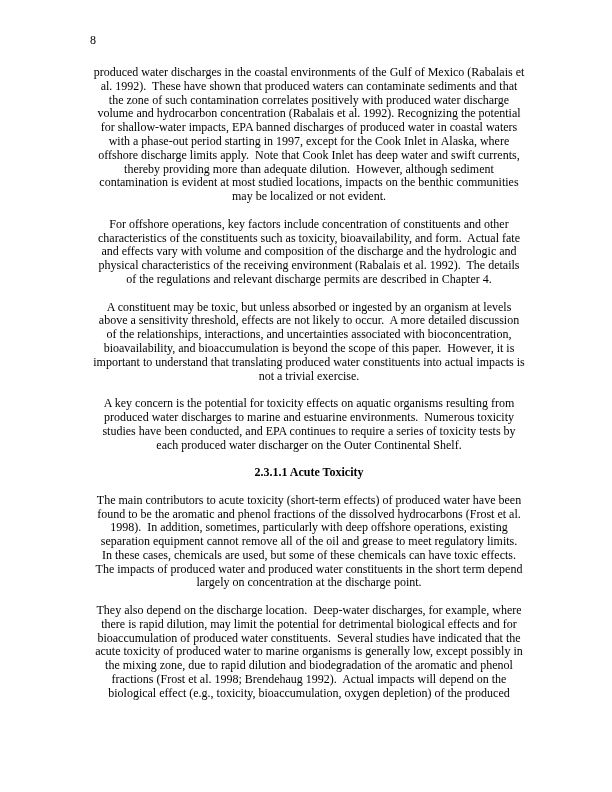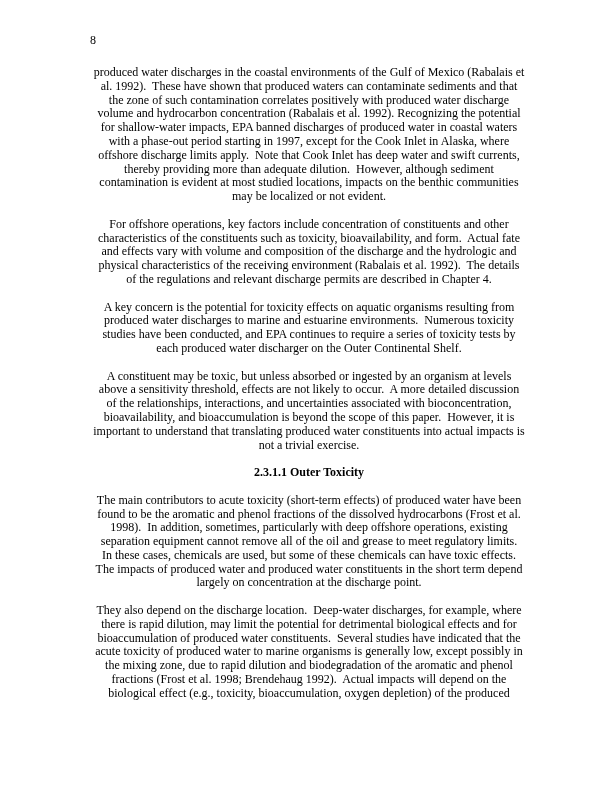--- a/index.html
+++ b/index.html
@@ -71,31 +71,31 @@
 with a phase-out period starting in 1997, except for the Cook Inlet in Alaska, where
 offshore discharge limits apply.  Note that Cook Inlet has deep water and swift currents,
 thereby providing more than adequate dilution.  However, although sediment
 contamination is evident at most studied locations, impacts on the benthic communities
 may be localized or not evident.</p>
     <p class="para">For offshore operations, key factors include concentration of constituents and other
 characteristics of the constituents such as toxicity, bioavailability, and form.  Actual fate
 and effects vary with volume and composition of the discharge and the hydrologic and
 physical characteristics of the receiving environment (Rabalais et al. 1992).  The details
 of the regulations and relevant discharge permits are described in Chapter 4.</p>
-    <p class="para">A key concern is the potential for toxicity effects on aquatic organisms resulting from
-produced water discharges to marine and estuarine environments.  Numerous toxicity
-studies have been conducted, and EPA continues to require a series of toxicity tests by
-each produced water discharger on the Outer Continental Shelf.</p>
     <p class="para">A constituent may be toxic, but unless absorbed or ingested by an organism at levels
 above a sensitivity threshold, effects are not likely to occur.  A more detailed discussion
 of the relationships, interactions, and uncertainties associated with bioconcentration,
 bioavailability, and bioaccumulation is beyond the scope of this paper.  However, it is
 important to understand that translating produced water constituents into actual impacts is
 not a trivial exercise.</p>
-    <h2 class="section-heading">2.3.1.1 Outer Toxicity</h2>
+    <p class="para">A key concern is the potential for toxicity effects on aquatic organisms resulting from
+produced water discharges to marine and estuarine environments.  Numerous toxicity
+studies have been conducted, and EPA continues to require a series of toxicity tests by
+each produced water discharger on the Outer Continental Shelf.</p>
+    <h2 class="section-heading">2.3.1.1 Acute Toxicity</h2>
     <p class="para">The main contributors to acute toxicity (short-term effects) of produced water have been
 found to be the aromatic and phenol fractions of the dissolved hydrocarbons (Frost et al.
 1998).  In addition, sometimes, particularly with deep offshore operations, existing
 separation equipment cannot remove all of the oil and grease to meet regulatory limits.
 In these cases, chemicals are used, but some of these chemicals can have toxic effects.
 The impacts of produced water and produced water constituents in the short term depend
 largely on concentration at the discharge point.</p>
     <p class="para">They also depend on the discharge location.  Deep-water discharges, for example, where
 there is rapid dilution, may limit the potential for detrimental biological effects and for
 bioaccumulation of produced water constituents.  Several studies have indicated that the

